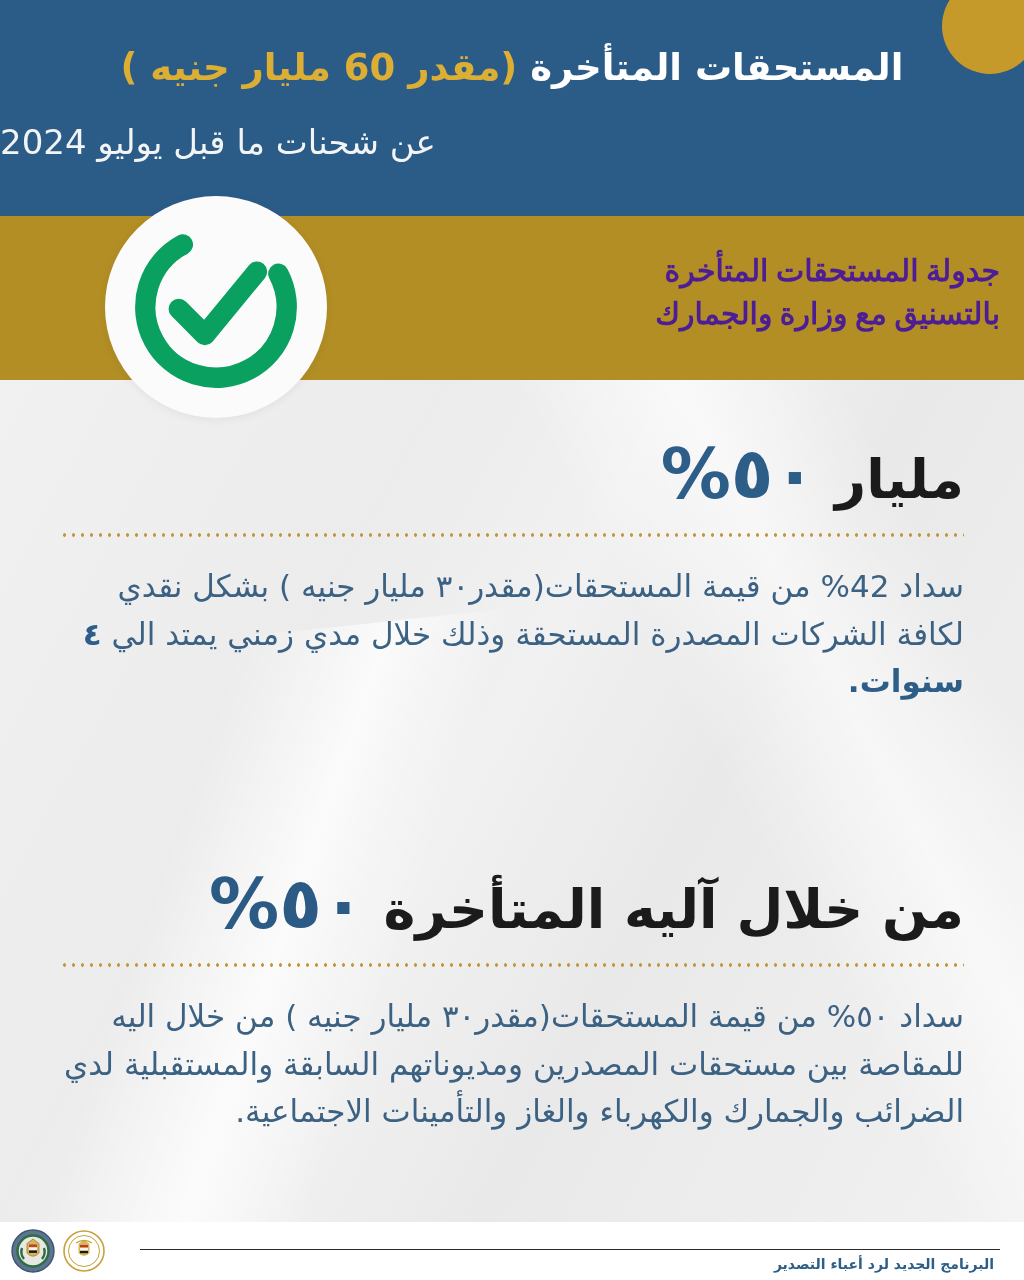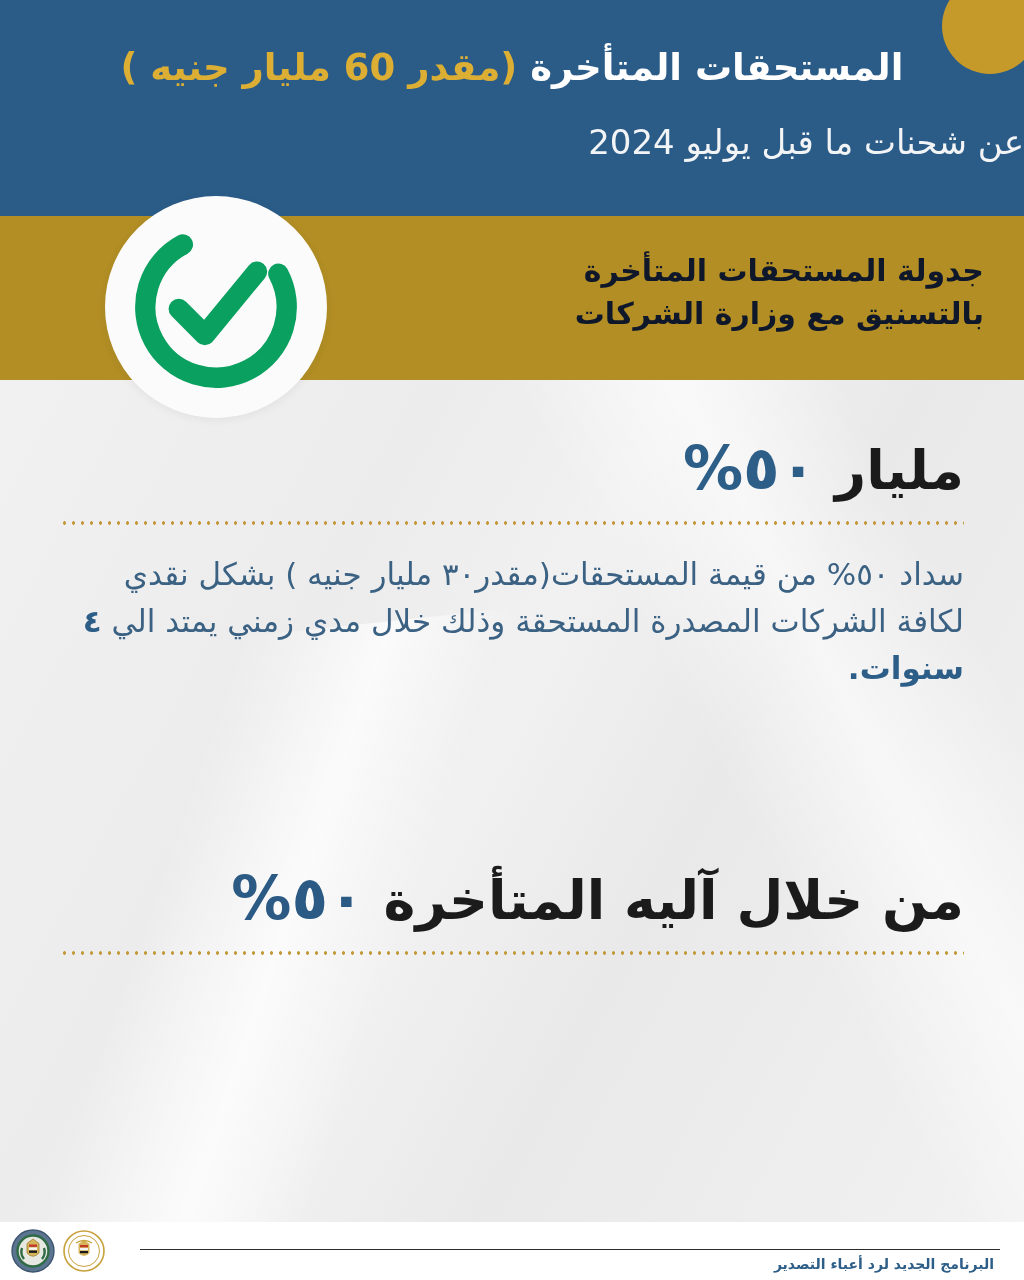--- a/index.html
+++ b/index.html
@@ -78,48 +78,49 @@
     white-space: nowrap;
   }
   .title-main .amount {
     color: #dcae33;
   }
   .title-sub {
     position: absolute;
     top: 122px;
     left: 0;
     width: 1024px;
-    text-align: right;
+    text-align: left;
     font-size: 34px;
     font-weight: normal;
     color: #f2f4f6;
     direction: rtl;
     white-space: nowrap;
   }
 
   
   .gold-band {
     position: absolute;
     top: 216px;
     left: 0;
     width: 1024px;
     height: 164px;
     background: #b28e24;
   }
   .gold-band-text {
     position: absolute;
     top: 34px;
-    right: 40px;
+    right: 24px;
     width: 620px;
     text-align: right;
     direction: rtl;
-    color: #0f172a;
+    color: #4c1d95;
     font-size: 30px;
     font-weight: bold;
     line-height: 1.42;
+    font-family: Liberation Serif, serif;
   }
 
   
   .check-badge {
     position: absolute;
     top: 196px;
     left: 105px;
     width: 222px;
     height: 222px;
     border-radius: 50%;
@@ -144,21 +145,21 @@
 
   .pct-heading {
     font-size: 54px;
     font-weight: bold;
     color: #2d5e88;
     line-height: 1.22;
     white-space: nowrap;
     margin: 0;
   }
   .pct-heading .num {
-    font-size: 60px;
+    font-size: 70px;
     letter-spacing: -1px;
   }
   .block-2 .pct-heading { color: #2b5a84; }
   .block-2 .pct-heading .label { color: #1b1b1b; }
   .block-1 .pct-heading .label { color: #1b1b1b; }
 
   .divider {
     margin-top: 16px;
     height: 4px;
     width: 100%;
@@ -232,47 +233,48 @@
     <div class="header-dot"></div>
 
     <div class="title-main"><span>المستحقات المتأخرة </span><span class="amount">(مقدر 60 مليار جنيه )</span></div>
 
     <div class="title-sub">عن شحنات ما قبل يوليو 2024</div>
   </div>
 
   <div class="gold-band">
     <div class="gold-band-text">
       <div>جدولة المستحقات المتأخرة</div>
-      <div>بالتسنيق مع وزارة الشركات</div>
+      <div>بالتسنيق مع وزارة والجمارك</div>
     </div>
   </div>
 
   <div class="check-badge">
     <span>
       <svg width="186" height="186" viewBox="0 0 100 100" aria-hidden="true">
         <path d="M50 12
                  A38 38 0 1 0 88 50" fill="none" stroke="#0aa05f" stroke-width="11" stroke-linecap="round" transform="rotate(-28 50 50)"></path>
         <path d="M30 51 L44 65 L72 31" fill="none" stroke="#0aa05f" stroke-width="11" stroke-linecap="round" stroke-linejoin="round"></path>
       </svg>
     </span>
   </div>
 
   <div class="block block-1">
     <div class="pct-heading"><span class="label">مليار</span> <span class="num">٥٠%</span></div>
 
     <div class="divider"></div>
 
-    <div class="body-text"><span>سداد ٥٠% من قيمة المستحقات(مقدر٣٠ مليار جنيه ) بشكل نقدي لكافة الشركات المصدرة المستحقة وذلك خلال مدي زمني يمتد الي </span><span class="b">٤ سنوات.</span></div>
+    <div class="body-text"><span>سداد 42% من قيمة المستحقات(مقدر٣٠ مليار جنيه ) بشكل نقدي لكافة الشركات المصدرة المستحقة وذلك خلال مدي زمني يمتد الي </span><span class="b">٤ سنوات.</span></div>
   </div>
 
   <div class="block block-2">
     <div class="pct-heading"><span class="label">من خلال آليه المتأخرة</span> <span class="num">٥٠%</span></div>
 
     <div class="divider"></div>
 
+    <div class="body-text"><span>سداد ٥٠% من قيمة المستحقات(مقدر٣٠ مليار جنيه ) من خلال اليه للمقاصة بين مستحقات المصدرين ومديوناتهم السابقة والمستقبلية لدي الضرائب والجمارك والكهرباء والغاز والتأمينات الاجتماعية.</span><span class="b"></span></div>
   </div>
 
   <div class="footer">
     <div class="footer-emblems">
 
       <span class="emblem">
         <svg width="44" height="44" viewBox="0 0 44 44" aria-hidden="true">
           <circle cx="22" cy="22" r="20" fill="#ffffff" stroke="#c8a13c" stroke-width="1.6"></circle>
           <circle cx="22" cy="22" r="15.5" fill="#ffffff" stroke="#c8a13c" stroke-width="1"></circle>
           <path d="M22 11 L27.5 15 L27.5 24 Q22 30 16.5 24 L16.5 15 Z" fill="#d6b45a"></path>

